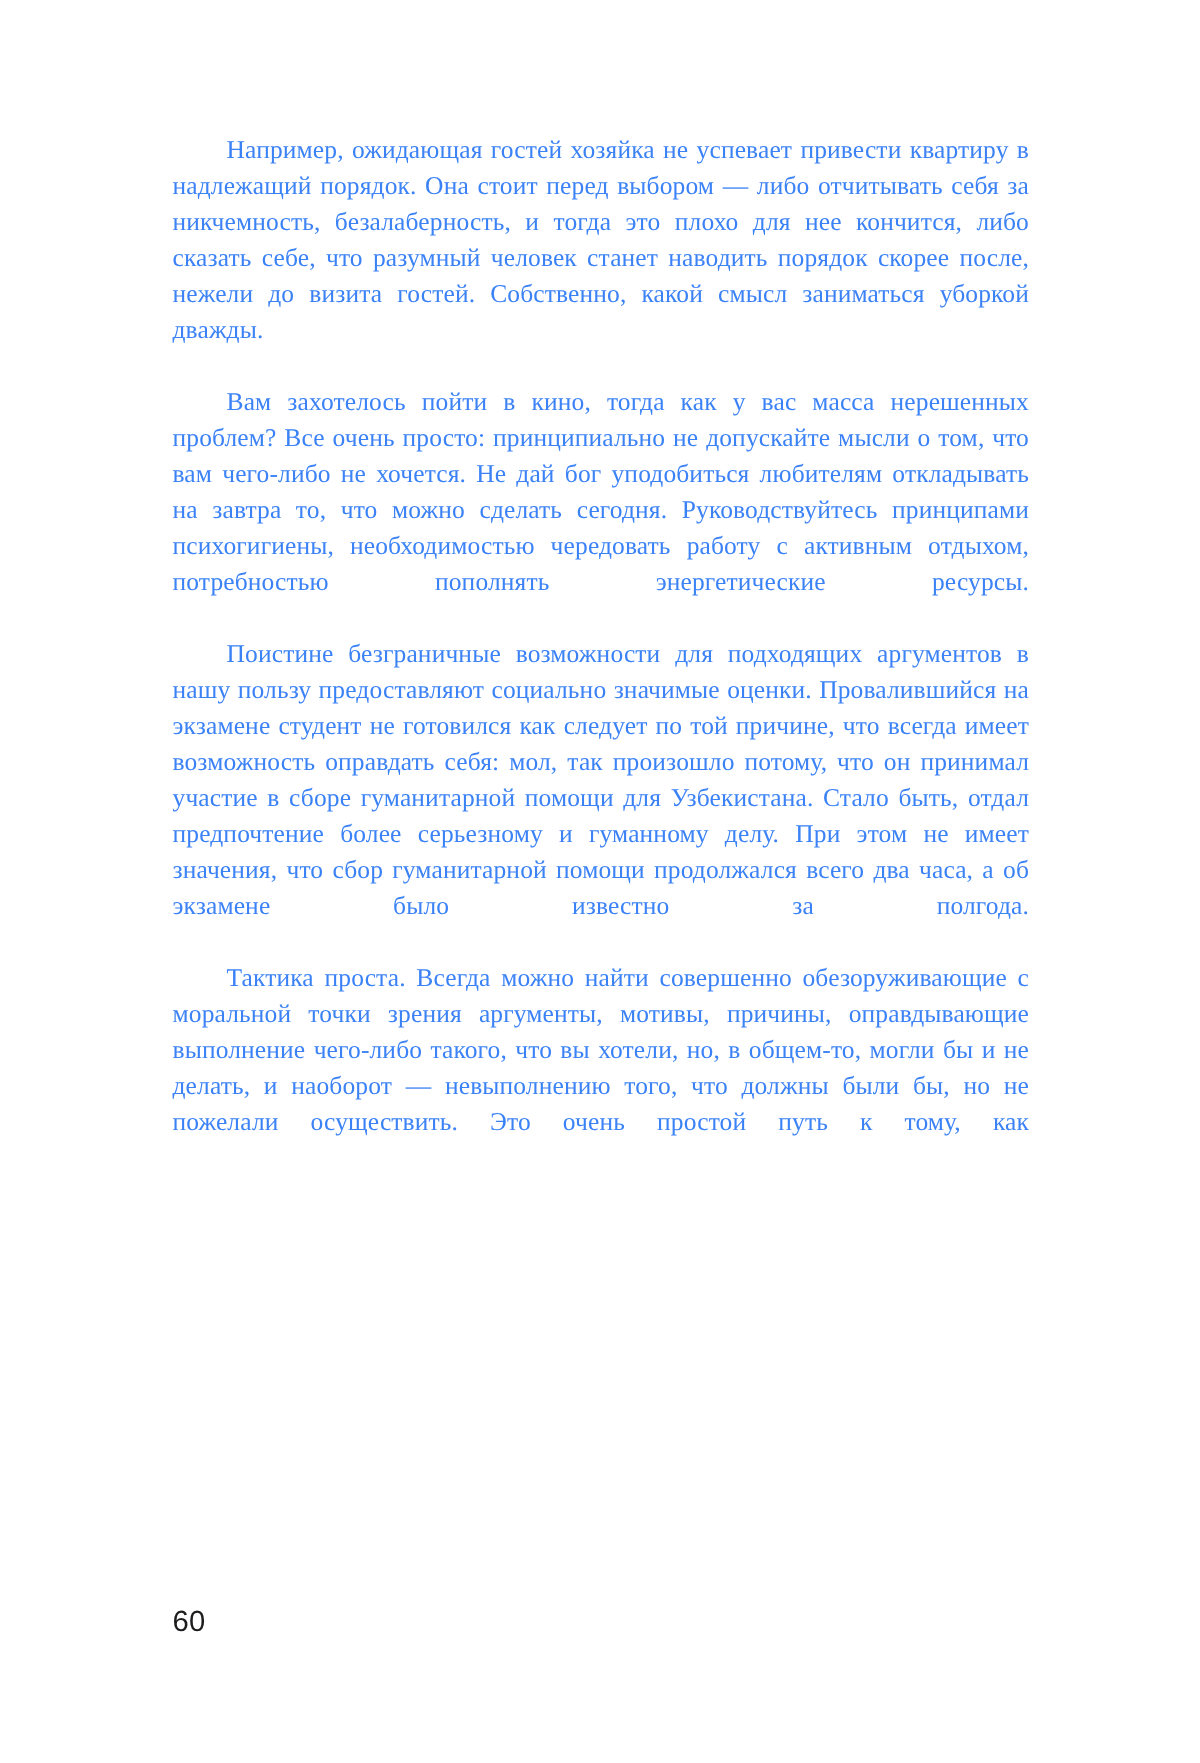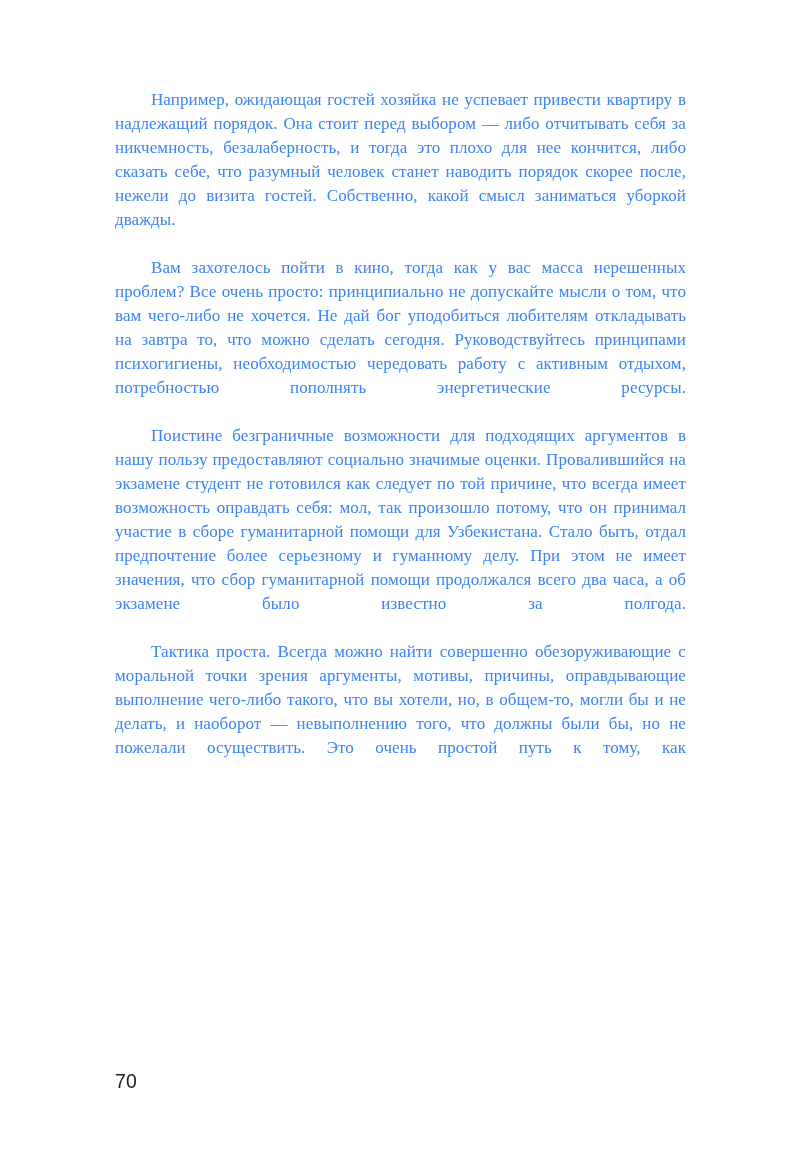--- a/index.html
+++ b/index.html
@@ -76,15 +76,15 @@
     <p class="para p1">Например, ожидающая гостей хозяйка не успевает привести квартиру в надлежащий порядок. Она стоит перед выбором — либо отчитывать себя за никчемность, безалаберность, и тогда это плохо для нее кончится, либо сказать себе, что разумный человек станет наводить порядок скорее после, нежели до визита гостей. Собственно, какой смысл заниматься уборкой дважды.</p>
 
     <p class="para p2">Вам захотелось пойти в кино, тогда как у вас масса нерешенных проблем? Все очень просто: принципиально не допускайте мысли о том, что вам чего-либо не хочется. Не дай бог уподобиться любителям откладывать на завтра то, что можно сделать сегодня. Руководствуйтесь принципами психогигиены, необходимостью чередовать работу с активным отдыхом, потребностью пополнять энергетические ресурсы.</p>
 
     <p class="para p3">Поистине безграничные возможности для подходящих аргументов в нашу пользу предоставляют социально значимые оценки. Провалившийся на экзамене студент не готовился как следует по той причине, что всегда имеет возможность оправдать себя: мол, так произошло потому, что он принимал участие в сборе гуманитарной помощи для Узбекистана. Стало быть, отдал предпочтение более серьезному и гуманному делу. При этом не имеет значения, что сбор гуманитарной помощи продолжался всего два часа, а об экзамене было известно за полгода.</p>
 
     <p class="para p4">Тактика проста. Всегда можно найти совершенно обезоруживающие с моральной точки зрения аргументы, мотивы, причины, оправдывающие выполнение чего-либо такого, что вы хотели, но, в общем-то, могли бы и не делать, и наоборот — невыполнению того, что должны были бы, но не пожелали осуществить. Это очень простой путь к тому, как</p>
 
   </div>
 
-  <div class="folio">70</div>
+  <div class="folio">60</div>
 
 </div>
 
 </body></html>

